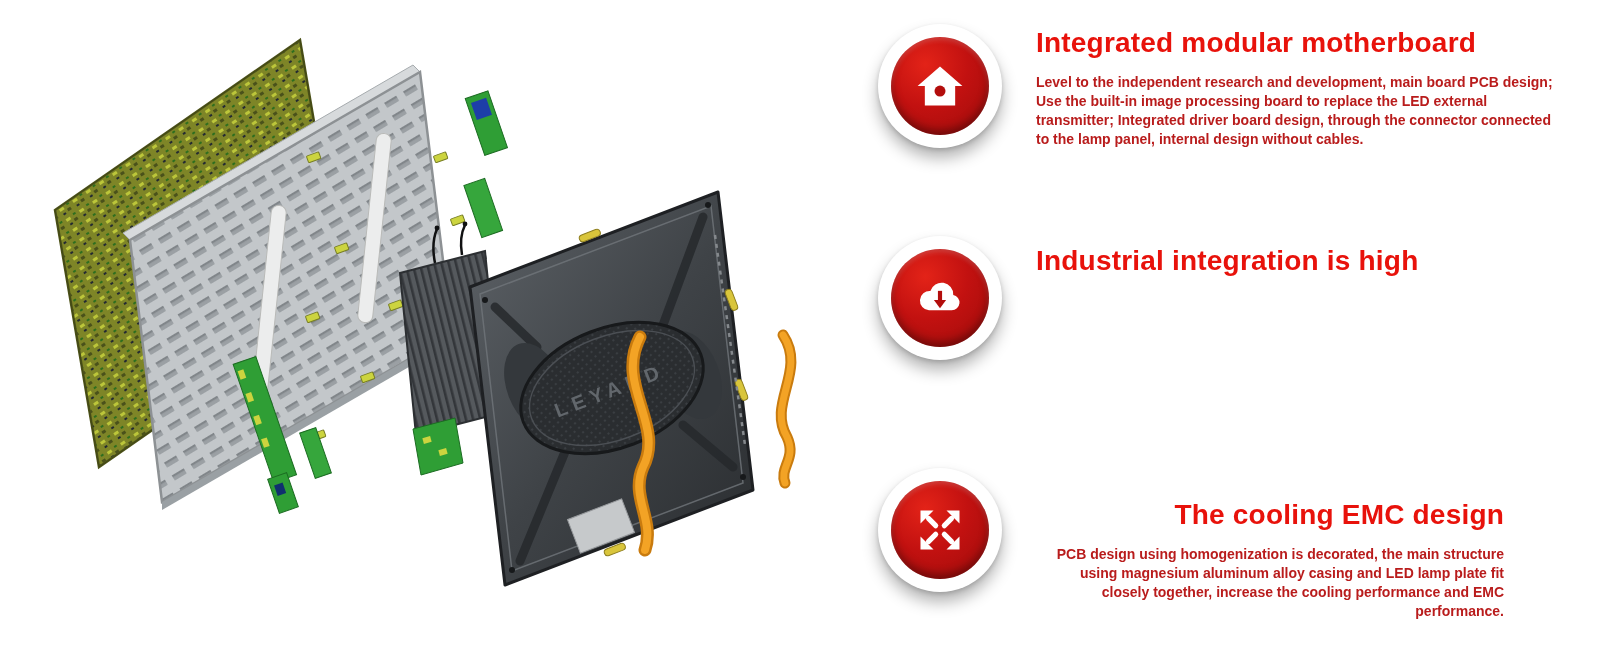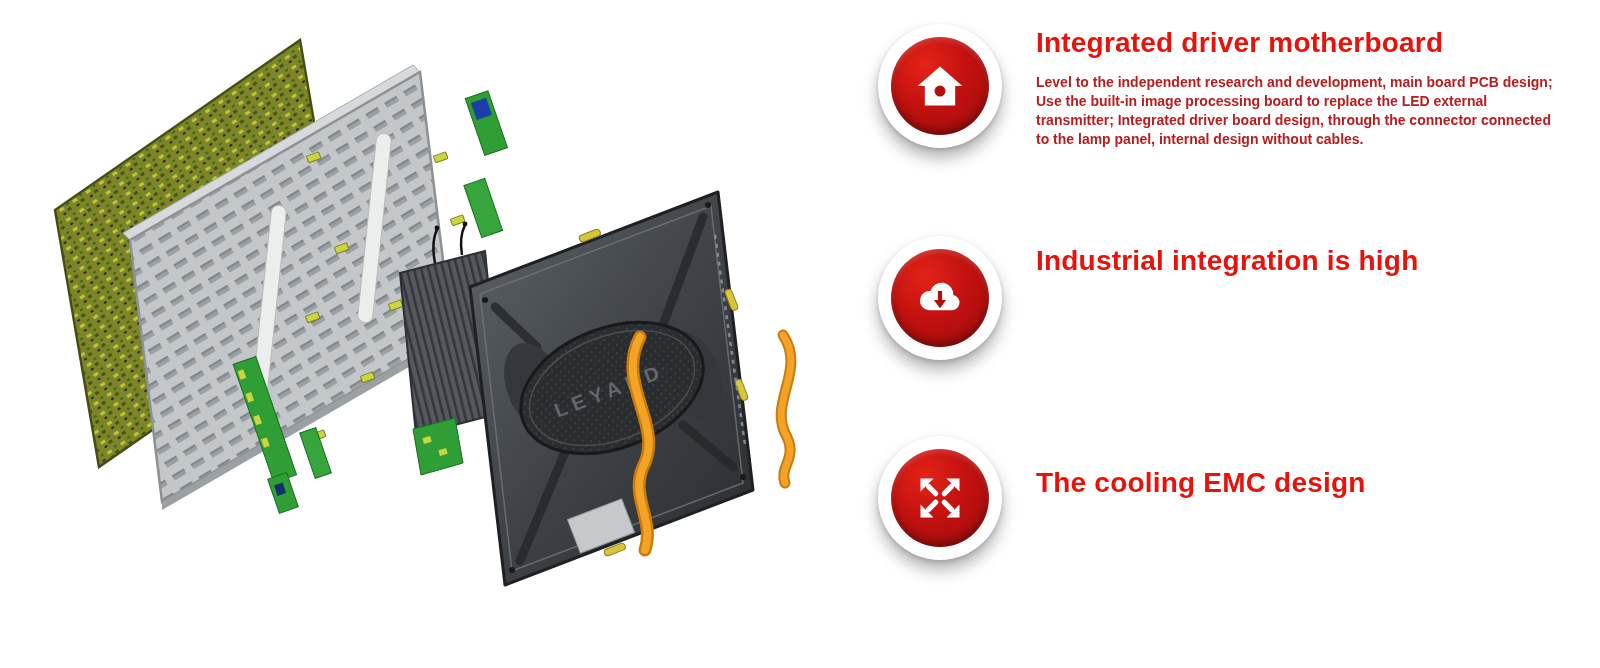--- a/index.html
+++ b/index.html
@@ -7,21 +7,21 @@
   .page{position:relative;width:1600px;height:668px;background:#ffffff;overflow:hidden;}
 
   
   .illustration{position:absolute;left:15px;top:5px;width:810px;height:655px;}
 
   
   .features{position:absolute;left:878px;top:0;width:715px;height:668px;}
   .feature{position:absolute;display:flex;align-items:flex-start;gap:34px;}
   .f1{top:24px;}
   .f2{top:236px;}
-  .f3{top:436px;}
+  .f3{top:468px;text-align:right;}
 
   .badge{width:124px;height:124px;border-radius:50%;background:#ffffff;
          box-shadow:0 10px 16px rgba(0,0,0,0.30), 0 2px 4px rgba(0,0,0,0.15);
          display:flex;align-items:center;justify-content:center;flex:0 0 auto;}
   .badge-inner{width:98px;height:98px;border-radius:50%;
          background:radial-gradient(circle at 35% 28%, #e32318 0%, #c21110 45%, #9d0c0b 100%);
          box-shadow:inset 0 -5px 9px rgba(0,0,0,0.35), inset 0 3px 5px rgba(255,255,255,0.18);
          display:flex;align-items:center;justify-content:center;}
   .glyph{width:52px;height:52px;display:block;}
 
@@ -188,21 +188,21 @@
     <div class="feature f1">
       <div class="badge">
         <div class="badge-inner">
           <svg class="glyph" viewBox="0 0 36 36">
             <path d="M18 4.5 L33.5 18 H28.5 V31.5 H7.5 V18 H2.5 Z" fill="#ffffff"></path>
             <circle cx="18" cy="21.5" r="3.8" fill="#b30d0c"></circle>
           </svg>
         </div>
       </div>
       <div class="feature-text">
-        <h2 class="feature-title">Integrated driver motherboard</h2>
+        <h2 class="feature-title">Integrated modular motherboard</h2>
         <p class="feature-body">Level to the independent research and development, main board PCB design; Use the built-in image processing  board to replace the LED external transmitter; Integrated driver board design, through the connector connected to the lamp panel,  internal design without cables.</p>
       </div>
     </div>
 
     <div class="feature f2">
       <div class="badge">
         <div class="badge-inner">
           <svg class="glyph" viewBox="0 0 40 40">
             <path d="M11.5 29.5 h17.5 a6 6 0 0 0 1.2-11.88 A9 9 0 0 0 12.6 14.6 A6.6 6.6 0 0 0 11.5 29.5 Z" fill="#ffffff"></path>
             <rect x="18.4" y="14.5" width="3.2" height="7.5" fill="#b30d0c"></rect>
@@ -229,17 +229,18 @@
               <polygon points="4.5,4.5 13.5,4.5 4.5,13.5"></polygon>
               <polygon points="31.5,4.5 22.5,4.5 31.5,13.5"></polygon>
               <polygon points="4.5,31.5 13.5,31.5 4.5,22.5"></polygon>
               <polygon points="31.5,31.5 22.5,31.5 31.5,22.5"></polygon>
             </g>
           </svg>
         </div>
       </div>
       <div class="feature-text">
         <h2 class="feature-title">The cooling EMC design</h2>
+        <p class="feature-body">PCB design using homogenization is decorated, the main structure using magnesium aluminum alloy casing and LED lamp plate fit closely together, increase the cooling  performance and EMC performance.</p>
       </div>
     </div>
 
   </section>
 </div>
 
 </body></html>

